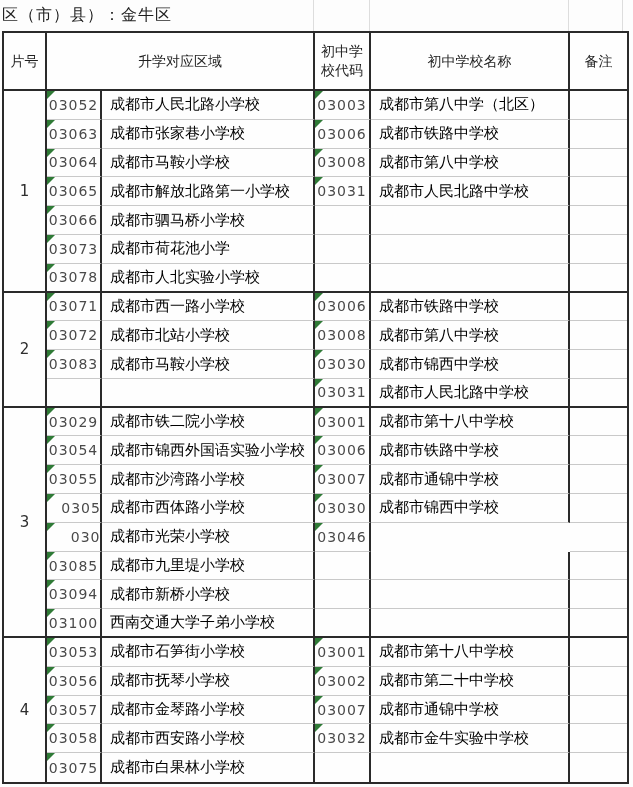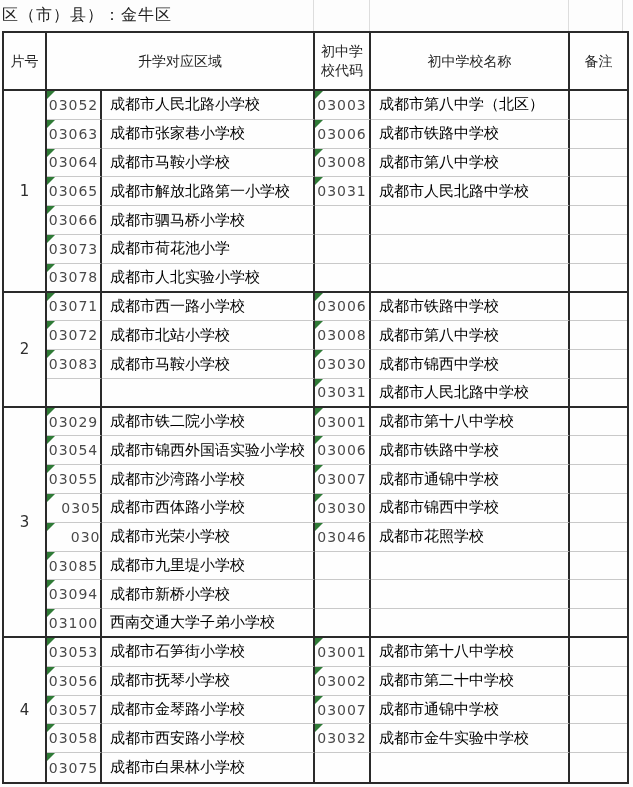--- a/index.html
+++ b/index.html
@@ -302,23 +302,20 @@
         <span class="tri"></span>
         <span>03067</span>
       </div>
       <div class="cell name" style="grid-area: 17 / 3;">
         <span>成都市光荣小学校</span>
       </div>
       <div class="cell code" style="grid-area: 17 / 4;">
         <span class="tri"></span>
         <span>03046</span>
       </div>
-      <div class="cell name" style="grid-area: 17 / 5;">
-        <span>成都市花照学校</span>
-      </div>
       <div class="cell last-col" style="grid-area: 17 / 6;"></div>
       <div class="cell code" style="grid-area: 18 / 2;">
         <span class="tri"></span>
         <span>03085</span>
       </div>
       <div class="cell name" style="grid-area: 18 / 3;">
         <span>成都市九里堤小学校</span>
       </div>
       <div class="cell code" style="grid-area: 18 / 4;">
         <span></span>

